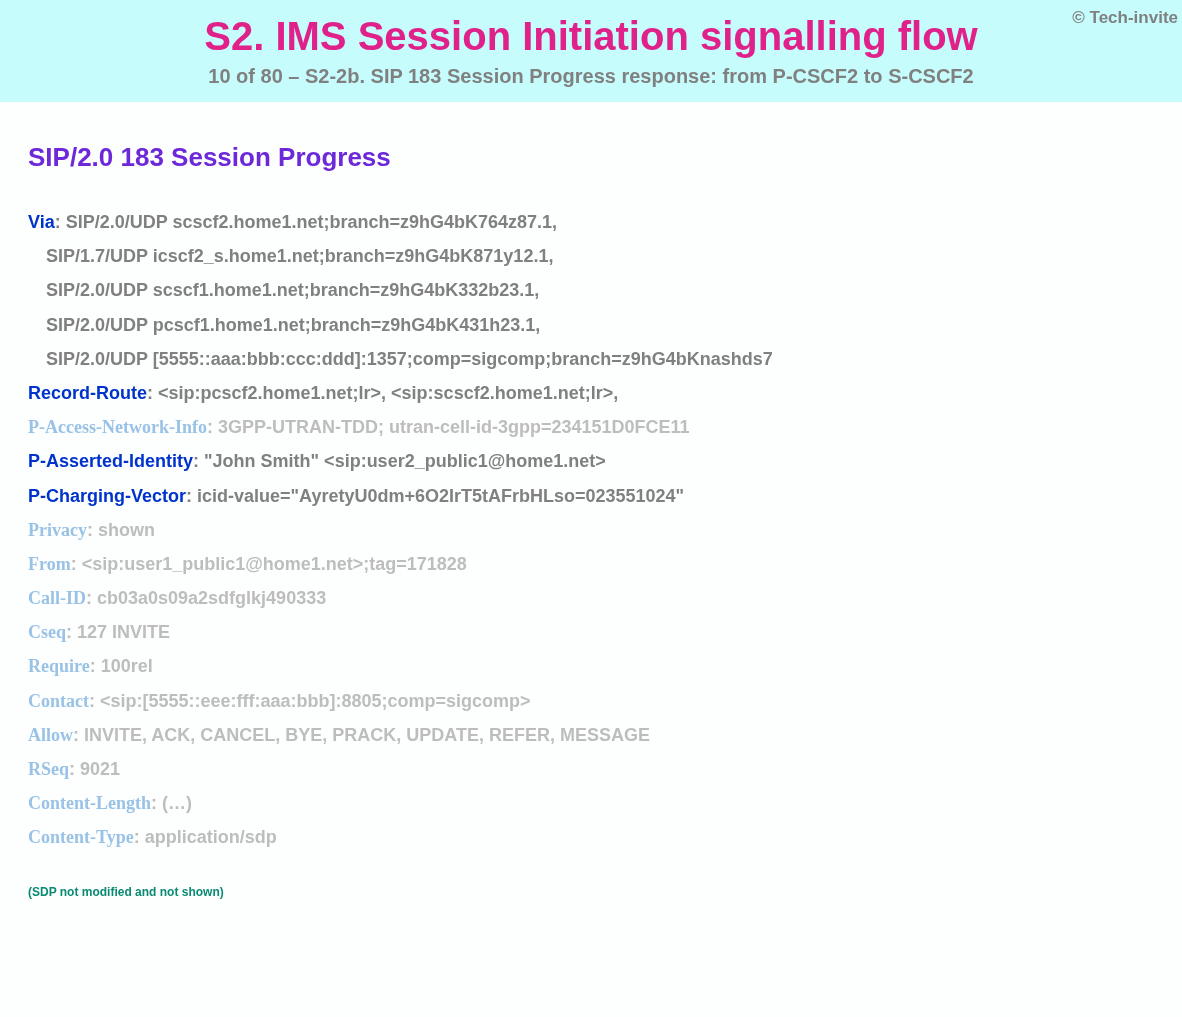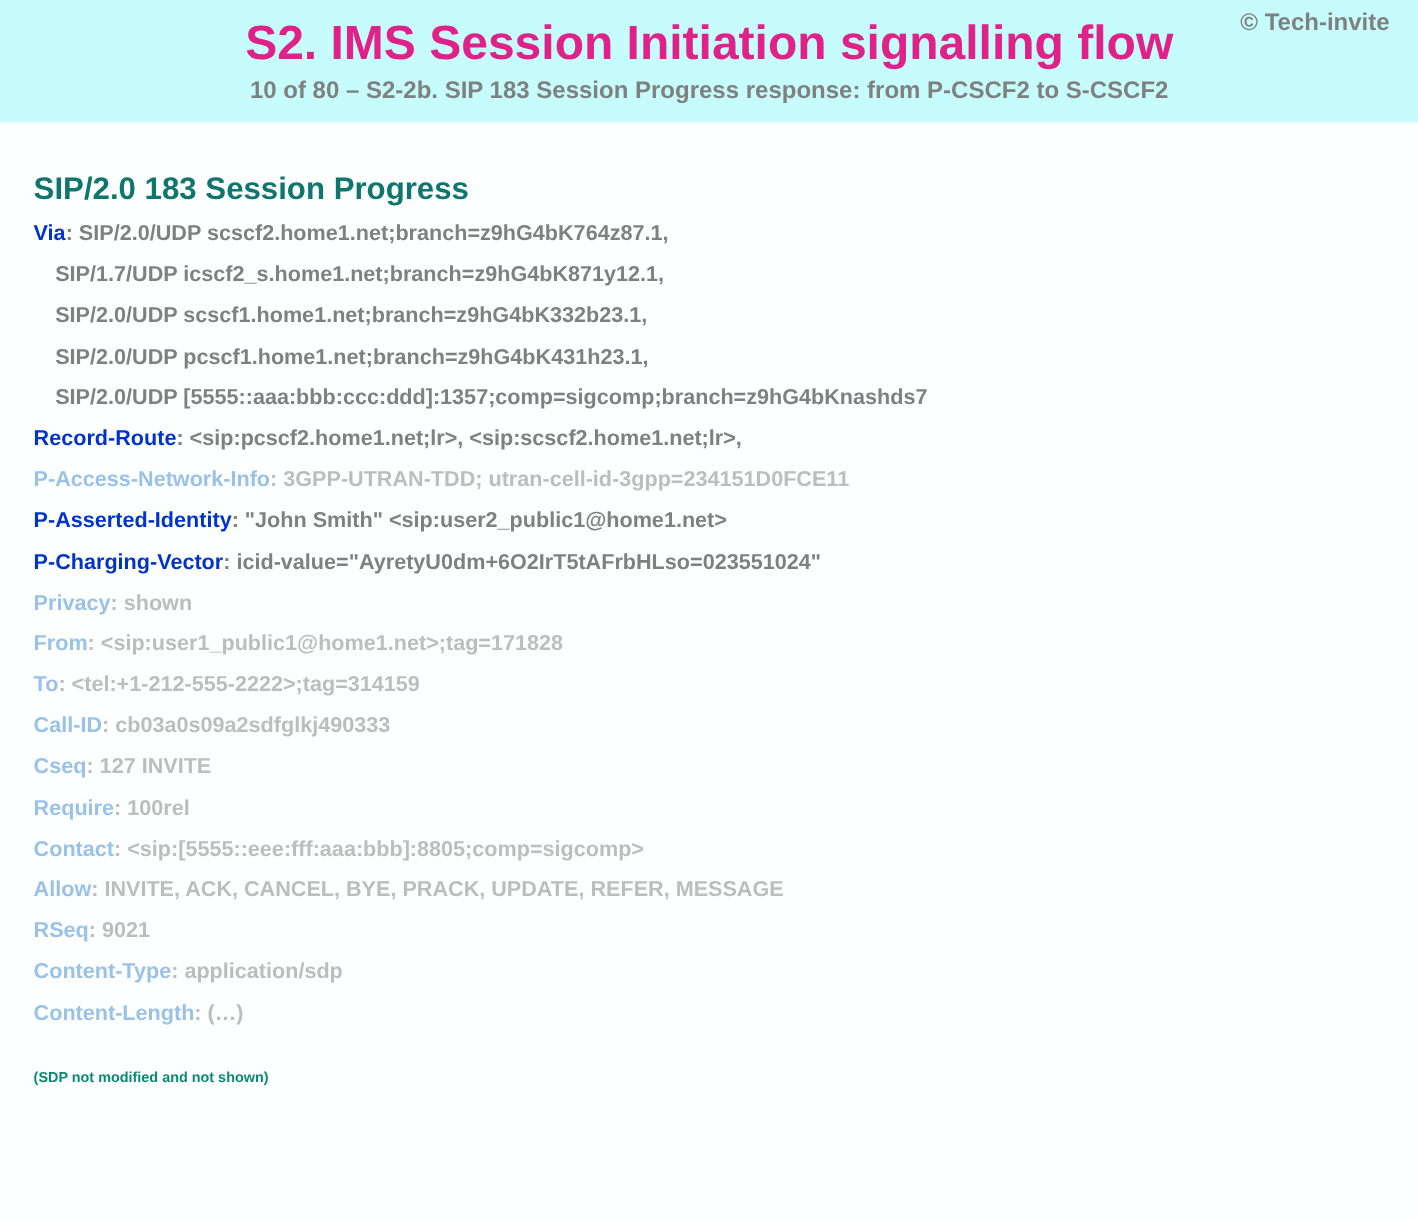--- a/index.html
+++ b/index.html
@@ -10,53 +10,53 @@
   }
   .header {
     background: #c6fcfc;
     padding: 14px 20px 14px 20px;
     position: relative;
     text-align: center;
   }
   .copyright {
     position: absolute;
     top: 8px;
-    right: 24px;
+    right: 4px;
     color: #808080;
-    font-size: 20px;
+    font-size: 17px;
     font-weight: bold;
   }
   .title {
     color: #e0218a;
     font-size: 40px;
     font-weight: bold;
     margin-bottom: 6px;
   }
   .subtitle {
     color: #808080;
     font-size: 20px;
     font-weight: bold;
   }
   .content {
     padding: 40px 28px 40px 28px;
   }
   .status-line {
-    color: #0f766e;
+    color: #6d28d9;
     font-size: 26px;
     font-weight: bold;
-    margin-bottom: 4px;
+    margin-bottom: 32px;
   }
   .hdr-line {
     font-size: 18px;
     font-weight: bold;
     line-height: 1.9;
     color: #808080;
   }
   .hdr-name-dark { color: #0033cc; }
-  .hdr-name-light { color: #99c2e6; }
+  .hdr-name-light { color: #99c2e6; font-family: Liberation Serif, serif; }
   .hdr-val-dark { color: #808080; }
   .hdr-val-light { color: #bdbdbd; }
   .cont { padding-left: 18px; }
   .note {
     color: #0a8a72;
     font-size: 12px;
     font-weight: bold;
     margin-top: 30px;
   }
 </style>
@@ -76,24 +76,23 @@
       <div class="hdr-line cont"><span class="hdr-val-dark">SIP/1.7/UDP icscf2_s.home1.net;branch=z9hG4bK871y12.1,</span></div>
       <div class="hdr-line cont"><span class="hdr-val-dark">SIP/2.0/UDP scscf1.home1.net;branch=z9hG4bK332b23.1,</span></div>
       <div class="hdr-line cont"><span class="hdr-val-dark">SIP/2.0/UDP pcscf1.home1.net;branch=z9hG4bK431h23.1,</span></div>
       <div class="hdr-line cont"><span class="hdr-val-dark">SIP/2.0/UDP [5555::aaa:bbb:ccc:ddd]:1357;comp=sigcomp;branch=z9hG4bKnashds7</span></div>
       <div class="hdr-line"><span class="hdr-name-dark">Record-Route</span><span class="hdr-val-dark">: </span><span class="hdr-val-dark">&lt;sip:pcscf2.home1.net;lr&gt;, &lt;sip:scscf2.home1.net;lr&gt;,</span></div>
       <div class="hdr-line"><span class="hdr-name-light">P-Access-Network-Info</span><span class="hdr-val-light">: </span><span class="hdr-val-light">3GPP-UTRAN-TDD; utran-cell-id-3gpp=234151D0FCE11</span></div>
       <div class="hdr-line"><span class="hdr-name-dark">P-Asserted-Identity</span><span class="hdr-val-dark">: </span><span class="hdr-val-dark">"John Smith" &lt;sip:user2_public1@home1.net&gt;</span></div>
       <div class="hdr-line"><span class="hdr-name-dark">P-Charging-Vector</span><span class="hdr-val-dark">: </span><span class="hdr-val-dark">icid-value="AyretyU0dm+6O2IrT5tAFrbHLso=023551024"</span></div>
       <div class="hdr-line"><span class="hdr-name-light">Privacy</span><span class="hdr-val-light">: </span><span class="hdr-val-light">shown</span></div>
       <div class="hdr-line"><span class="hdr-name-light">From</span><span class="hdr-val-light">: </span><span class="hdr-val-light">&lt;sip:user1_public1@home1.net&gt;;tag=171828</span></div>
-      <div class="hdr-line"><span class="hdr-name-light">To</span><span class="hdr-val-light">: </span><span class="hdr-val-light">&lt;tel:+1-212-555-2222&gt;;tag=314159</span></div>
       <div class="hdr-line"><span class="hdr-name-light">Call-ID</span><span class="hdr-val-light">: </span><span class="hdr-val-light">cb03a0s09a2sdfglkj490333</span></div>
       <div class="hdr-line"><span class="hdr-name-light">Cseq</span><span class="hdr-val-light">: </span><span class="hdr-val-light">127 INVITE</span></div>
       <div class="hdr-line"><span class="hdr-name-light">Require</span><span class="hdr-val-light">: </span><span class="hdr-val-light">100rel</span></div>
       <div class="hdr-line"><span class="hdr-name-light">Contact</span><span class="hdr-val-light">: </span><span class="hdr-val-light">&lt;sip:[5555::eee:fff:aaa:bbb]:8805;comp=sigcomp&gt;</span></div>
       <div class="hdr-line"><span class="hdr-name-light">Allow</span><span class="hdr-val-light">: </span><span class="hdr-val-light">INVITE, ACK, CANCEL, BYE, PRACK, UPDATE, REFER, MESSAGE</span></div>
       <div class="hdr-line"><span class="hdr-name-light">RSeq</span><span class="hdr-val-light">: </span><span class="hdr-val-light">9021</span></div>
+      <div class="hdr-line"><span class="hdr-name-light">Content-Length</span><span class="hdr-val-light">: </span><span class="hdr-val-light">(…)</span></div>
       <div class="hdr-line"><span class="hdr-name-light">Content-Type</span><span class="hdr-val-light">: </span><span class="hdr-val-light">application/sdp</span></div>
-      <div class="hdr-line"><span class="hdr-name-light">Content-Length</span><span class="hdr-val-light">: </span><span class="hdr-val-light">(…)</span></div>
     </div>
   <div class="note">(SDP not modified and not shown)</div>
 </div>
 
 </body></html>

